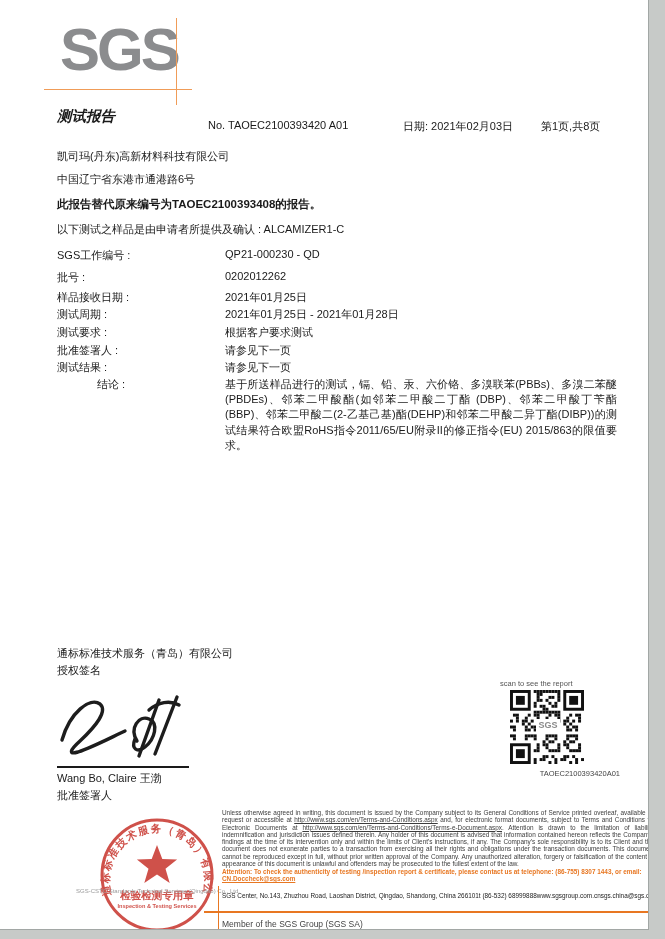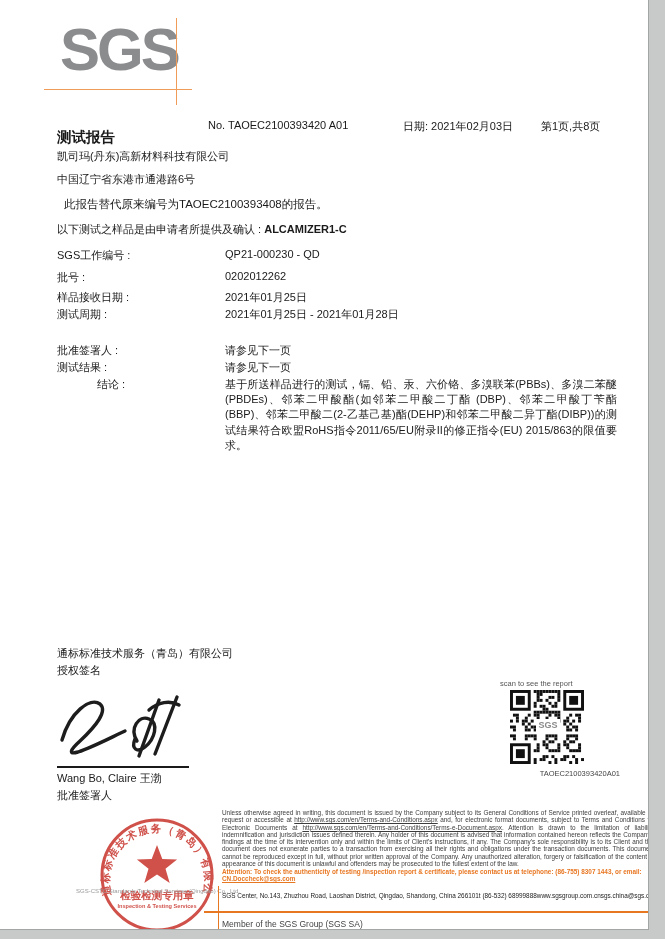--- a/index.html
+++ b/index.html
@@ -16,32 +16,32 @@
   }
   .abs{position:absolute;}
 
   
   .logo-text{left:60px;top:20px;font-size:60px;font-weight:bold;color:#8b8c8e;
     letter-spacing:-3px;line-height:1;}
   .logo-hline{left:44px;top:89px;width:148px;height:1px;background:#f09c58;}
   .logo-vline{left:176px;top:18px;width:1px;height:87px;background:#f09c58;}
 
   
-  .h-title{left:57px;top:128px;font-size:14.5px;font-weight:bold;}
+  .h-title{left:57px;top:107px;font-size:14.5px;font-weight:bold;font-style:italic;}
   .h-no{left:208px;top:119px;font-size:11px;}
   .h-date{left:403px;top:119px;font-size:11px;}
   .h-page{left:541px;top:119px;font-size:11px;}
 
   .addr-line{left:57px;font-size:11px;}
-  .replace-note{left:64px;top:197px;font-size:11.5px;font-weight:normal;}
+  .replace-note{left:57px;top:197px;font-size:11.5px;font-weight:bold;}
 
   .frow{left:57px;font-size:11px;width:560px;}
   .frow .lbl{display:inline-block;}
   .frow .val{position:absolute;left:168px;}
-  .intro-val{font-weight:bold;text-align:center;}
+  .intro-val{font-weight:normal;text-align:center;}
   .conc-lbl{left:57px;top:377px;font-size:11px;margin-left:40px;}
   .conc-para{left:225px;top:377px;width:392px;font-size:11px;line-height:15.2px;
     text-align:justify;}
 
   
   .sig-company{left:57px;top:646px;font-size:11px;}
   .sig-auth{left:57px;top:663px;font-size:11px;}
   .sig-svg{left:55px;top:688px;}
   .sig-line{left:57px;top:766px;width:132px;height:2px;background:#1a1a1a;}
   .sig-name{left:57px;top:771px;font-size:11px;}
@@ -102,20 +102,24 @@
     <span class="lbl">批号 :</span>
     <span class="val">0202012262</span>
   </div>
   <div class="abs frow" style="top:290px">
     <span class="lbl">样品接收日期 :</span>
     <span class="val">2021年01月25日</span>
   </div>
   <div class="abs frow" style="top:307px">
     <span class="lbl">测试周期 :</span>
     <span class="val">2021年01月25日 - 2021年01月28日</span>
+  </div>
+  <div class="abs frow" style="top:325px">
+    <span class="lbl">测试要求 :</span>
+    <span class="val">根据客户要求测试</span>
   </div>
   <div class="abs frow" style="top:343px">
     <span class="lbl">批准签署人 :</span>
     <span class="val">请参见下一页</span>
   </div>
   <div class="abs frow" style="top:360px">
     <span class="lbl">测试结果 :</span>
     <span class="val">请参见下一页</span>
   </div>
 

